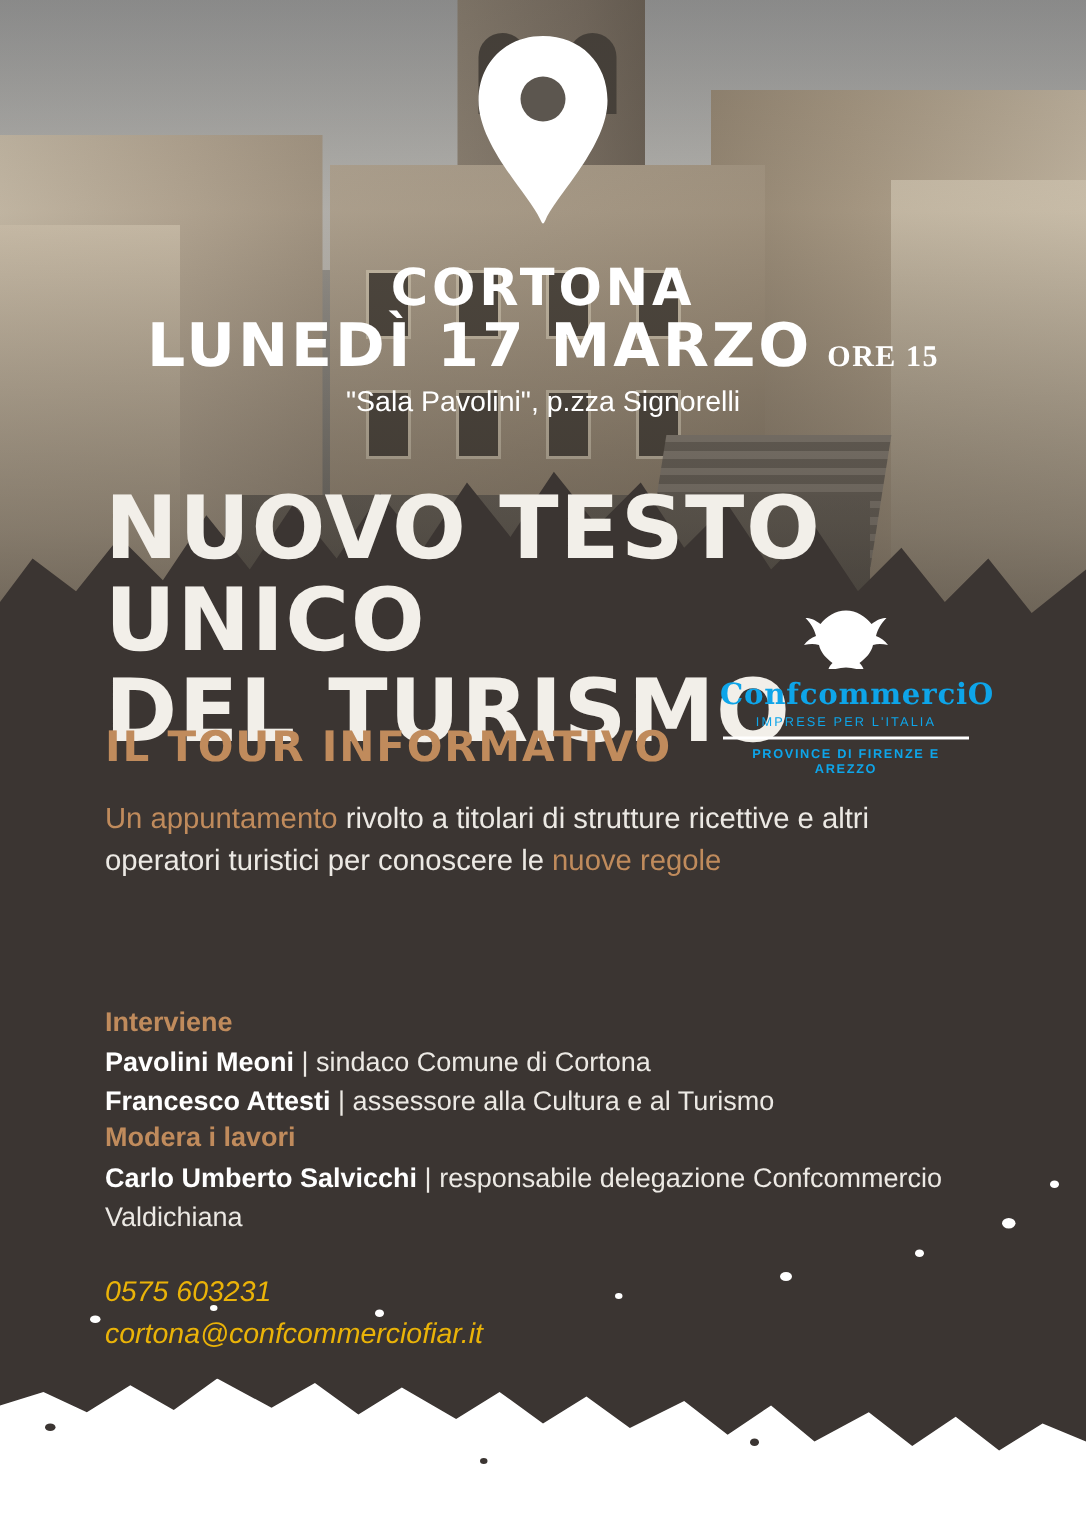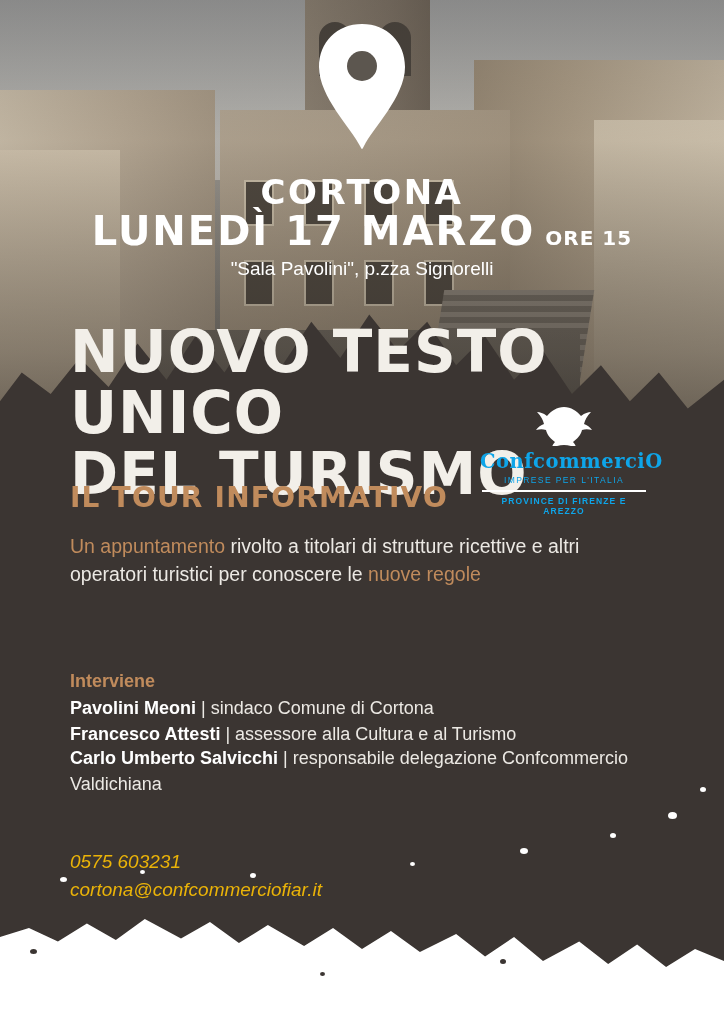--- a/index.html
+++ b/index.html
@@ -167,20 +167,21 @@
   .dateline .d1 {
     font-size: 40px;
     font-weight: bold;
     letter-spacing: 2px;
   }
   .dateline .d2 {
     font-size: 20px;
     font-weight: bold;
     letter-spacing: 1px;
     margin-left: 10px;
+    font-family: Liberation Serif, serif;
   }
   .venue {
     position: absolute;
     left: 0; top: 258px; width: 724px;
     text-align: center;
     color: #ffffff;
     font-size: 19px;
   }
   .headline {
     position: absolute;
@@ -354,20 +355,21 @@
       <span class="role">Interviene</span>
       <div>
         <b>Pavolini Meoni</b><span> | </span><span>sindaco Comune di Cortona</span>
       </div>
       <div>
         <b>Francesco Attesti</b><span> | </span><span>assessore alla Cultura e al Turismo</span>
       </div>
     </div>
 
     <div class="block b3">
+      <span class="role">Modera i lavori</span>
       <b>Carlo Umberto Salvicchi</b><span> | </span><span>responsabile delegazione Confcommercio Valdichiana</span>
     </div>
 
     <div class="contacts">
       <div>0575 603231</div>
       <div>cortona@confcommerciofiar.it</div>
     </div>
 
   </div>
 </div>

